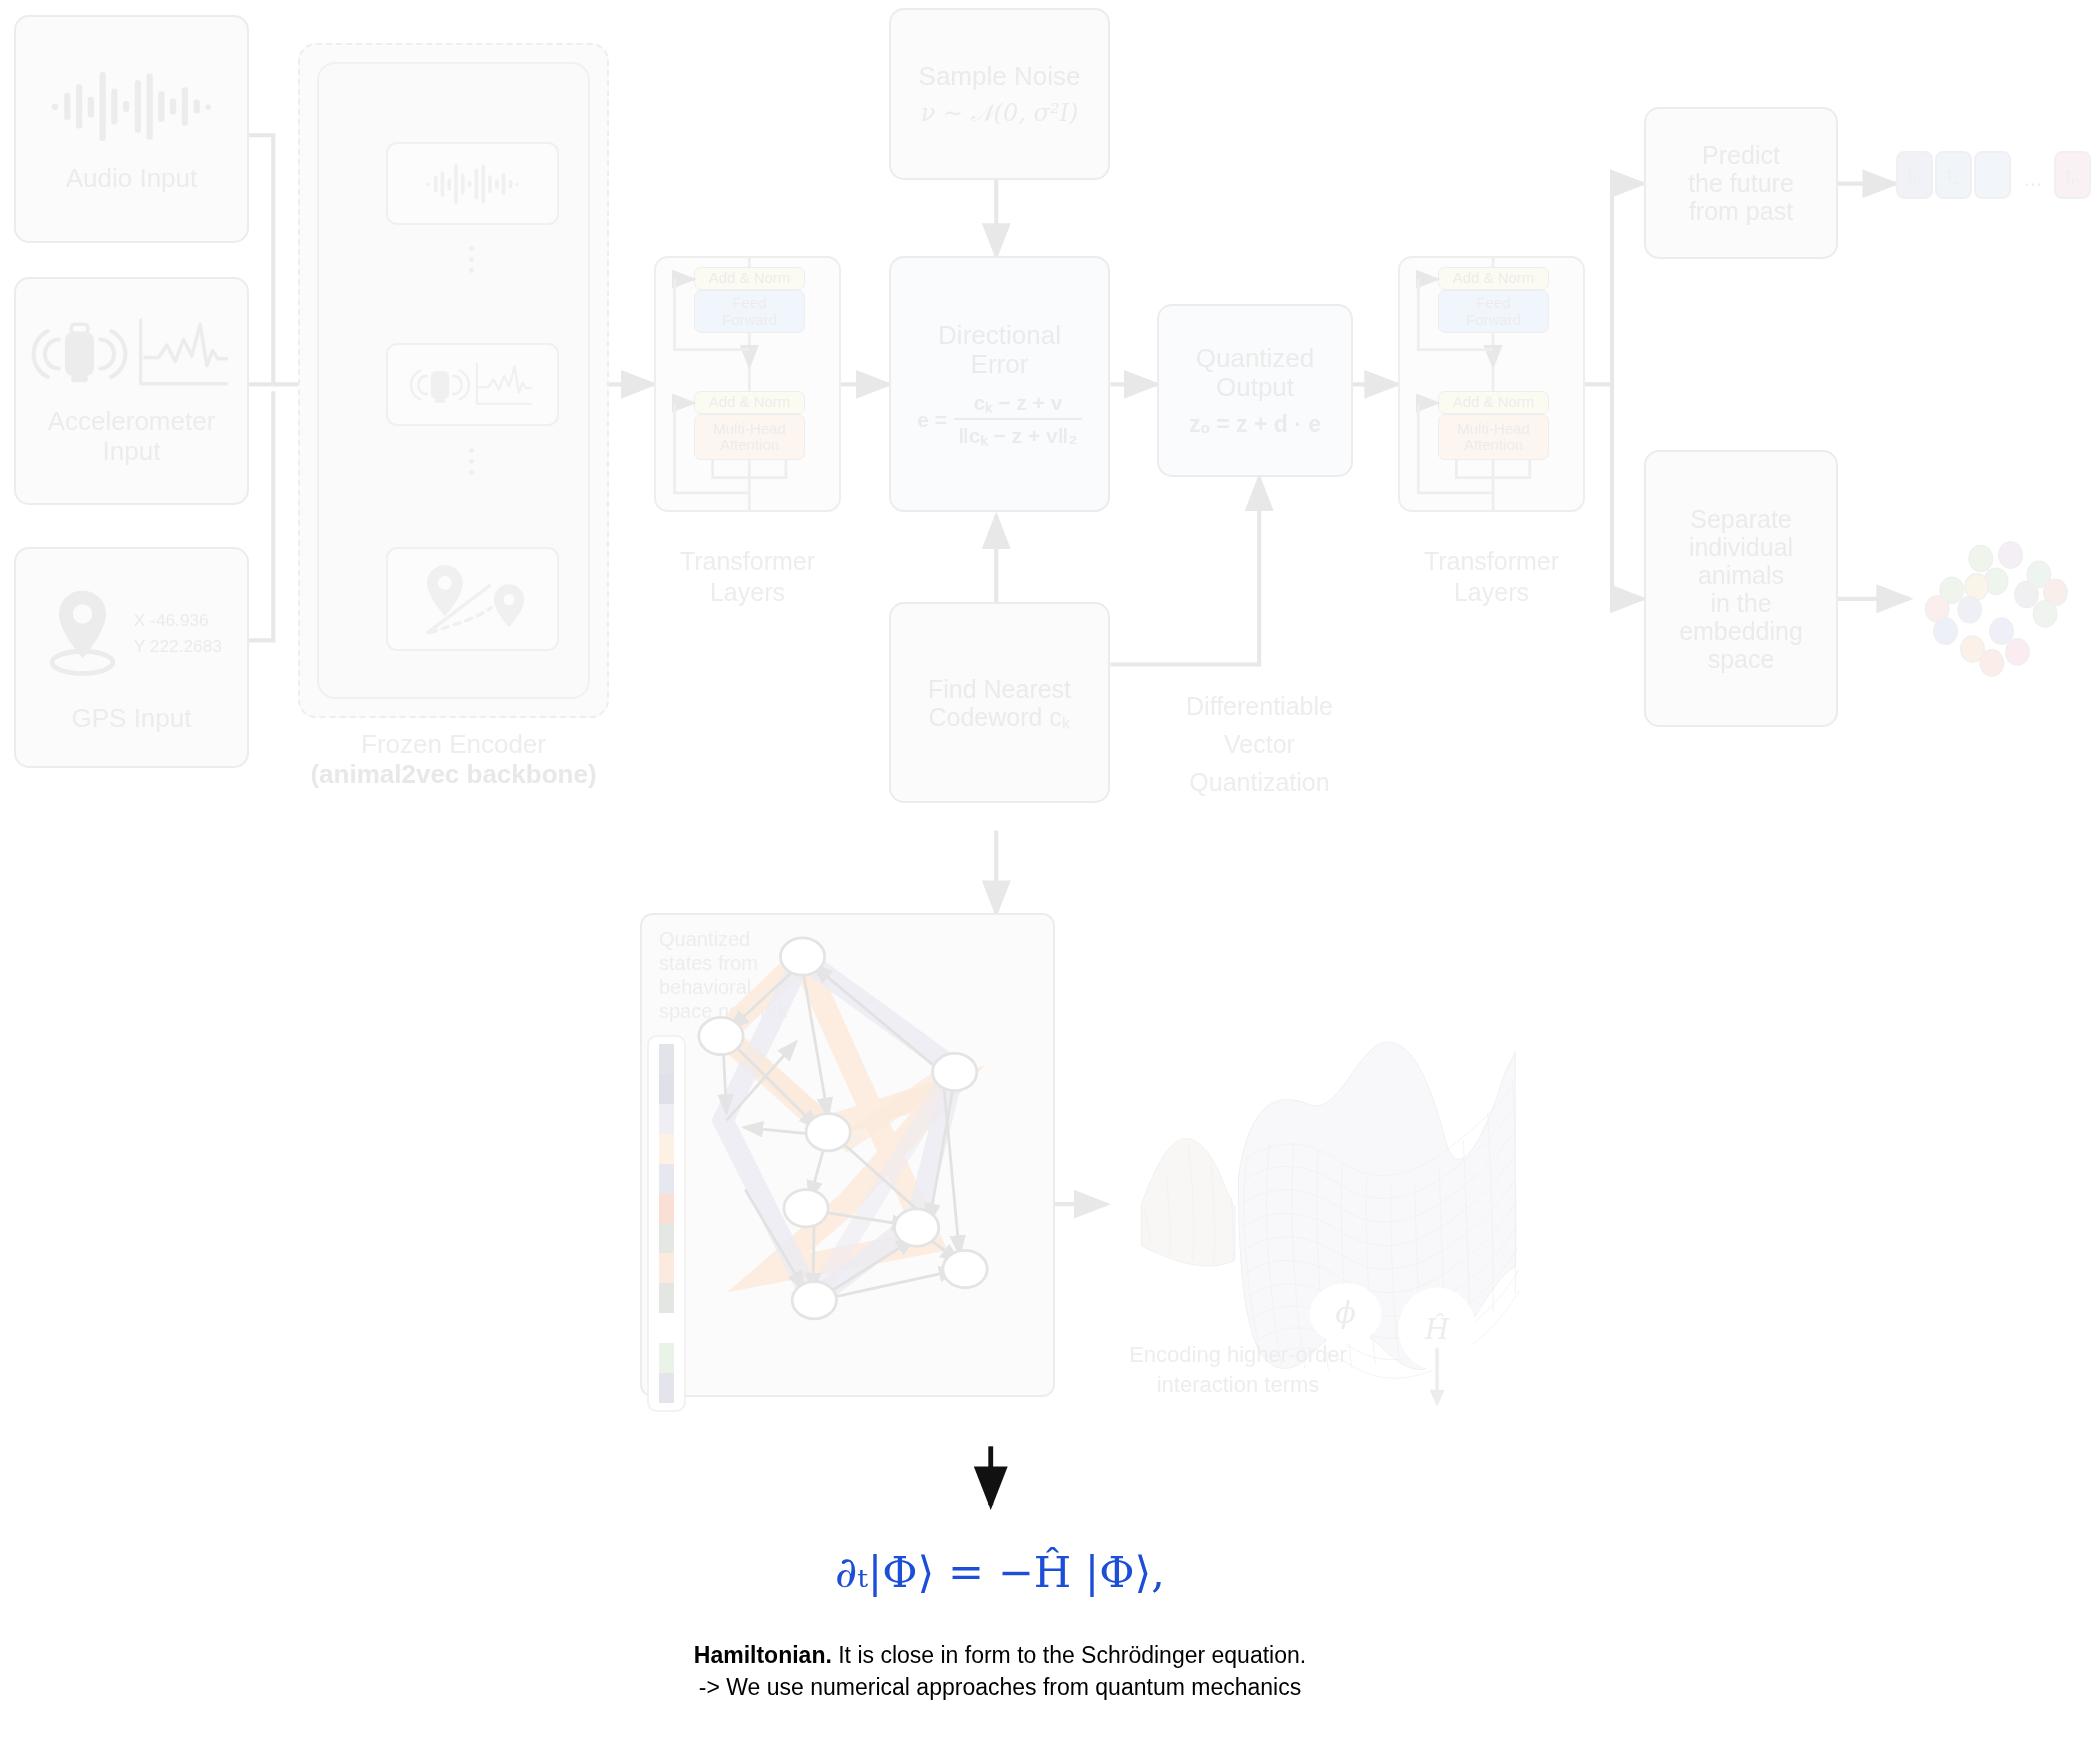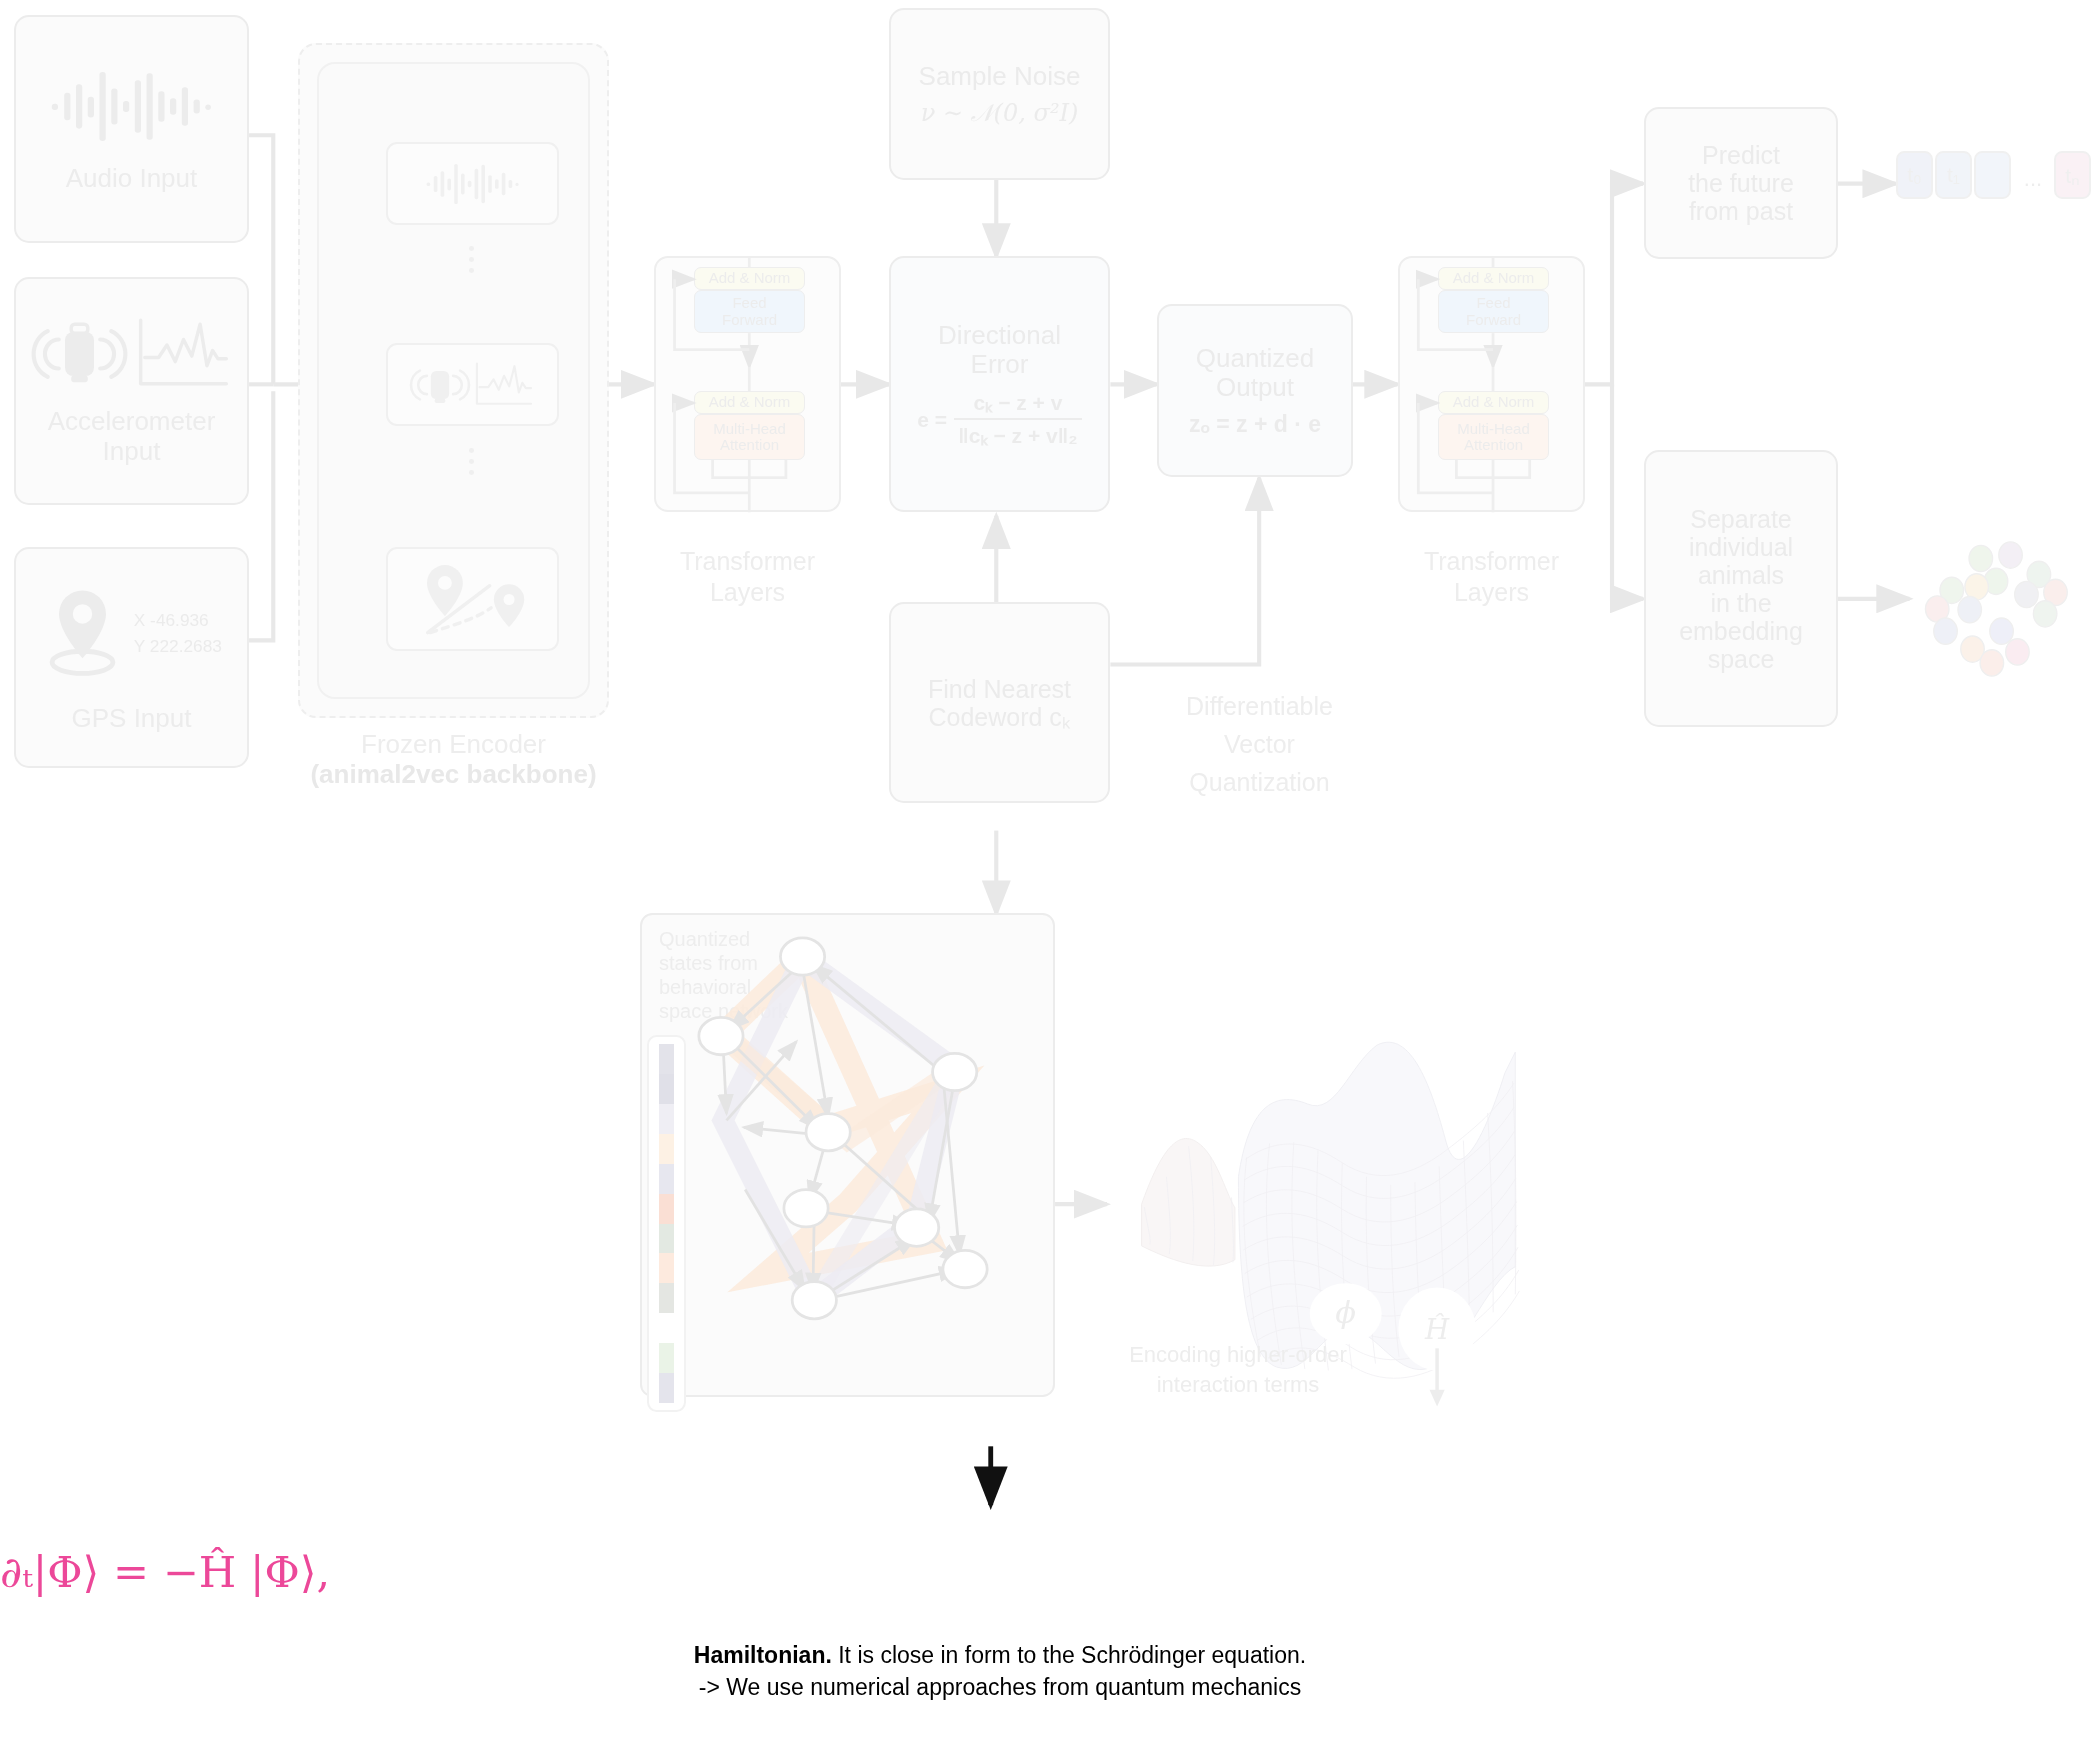--- a/index.html
+++ b/index.html
@@ -35,21 +35,21 @@
   
   .tok{position:absolute;box-sizing:border-box;border:2.1px solid #f0f0f0;border-radius:8.3px;
        display:flex;align-items:center;justify-content:center;color:#efefef;}
 
   
   .strip{position:absolute;box-sizing:border-box;border:2.1px solid #f2f2f2;border-radius:9.7px;background:#fff;
          display:flex;flex-direction:column;padding:7px 9.7px;}
   .strip span{display:block;flex:1;}
 
   
-  .eq{position:absolute;text-align:left;color:#ec4899;font-family:"DejaVu Serif",serif;}
+  .eq{position:absolute;text-align:center;color:#1d4ed8;font-family:"DejaVu Serif",serif;}
   .btxt{position:absolute;text-align:center;color:#000;font-family:"Liberation Sans",sans-serif;
         font-size:23px;line-height:1.38;}
   .btxt b{font-weight:bold;}
 </style>
 </head>
 <body>
 
 <div id="page">
 
   <svg class="wires" viewBox="0 0 3031 2540">

